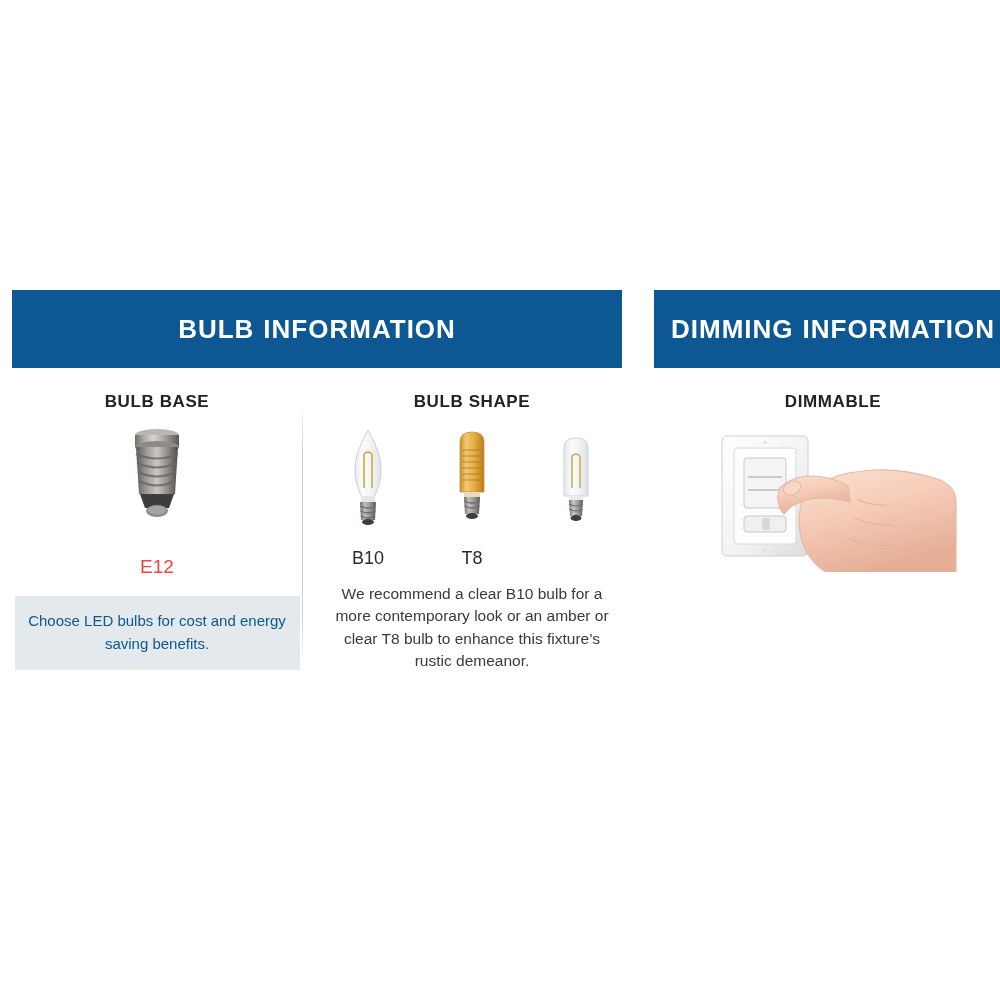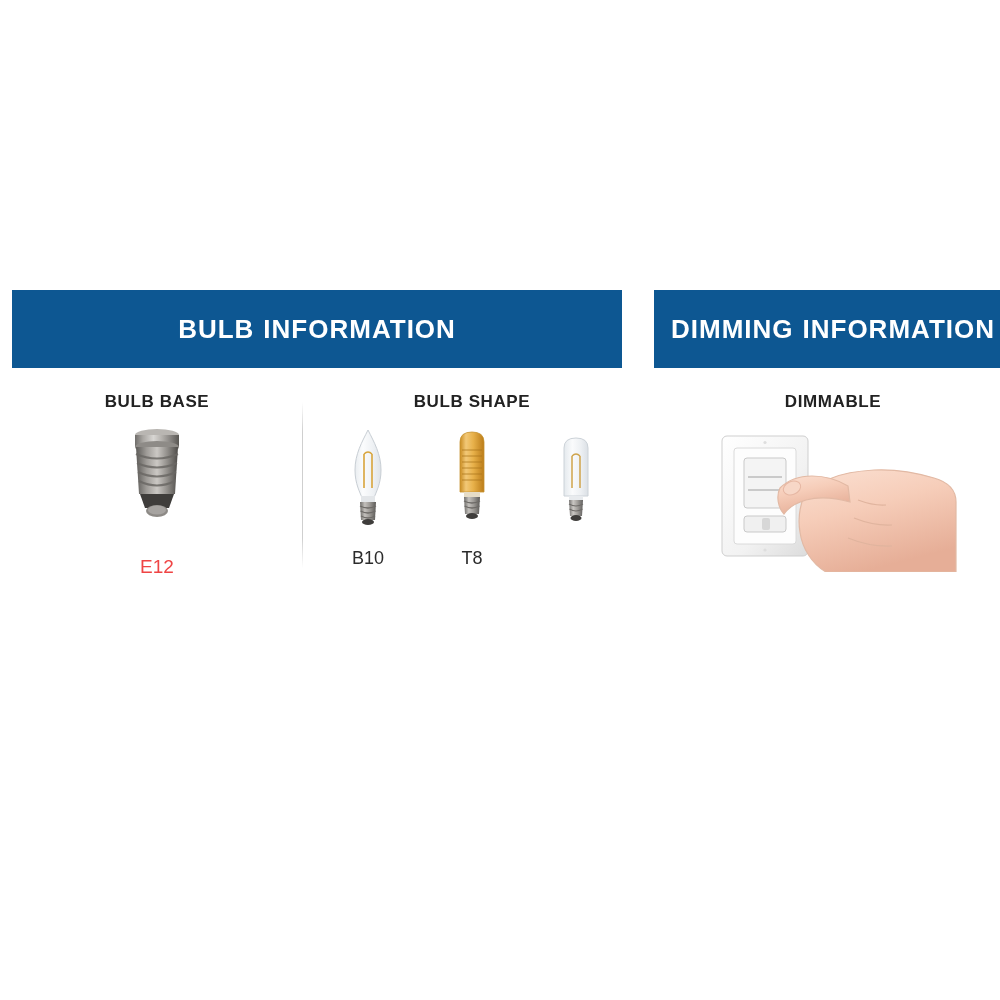--- a/index.html
+++ b/index.html
@@ -206,20 +206,21 @@
               <path d="M23 72 L57 72 L52 86 L28 86 Z" fill="#3f3d3b"></path>
 
               <ellipse cx="40" cy="89" rx="11" ry="6" fill="#8d8a86"></ellipse>
               <ellipse cx="40" cy="88" rx="9" ry="4.5" fill="#a6a3a0"></ellipse>
             </svg>
           </div>
 
           <div class="caption-label">E12</div>
 
 
+          <div class="led-note">Choose LED bulbs for cost and energy saving benefits.</div>
         </div>
 
         <div class="column col-shape">
           <div class="col-divider"></div>
 
           <div class="col-title">BULB SHAPE</div>
 
           <div class="shape-row">
 
             <div class="shape-item">
@@ -320,20 +321,21 @@
                   <path d="M20 78 q7 4 14 0" stroke="#6d6a67" stroke-width="1.2" fill="none"></path>
                   <path d="M20.5 83 q6.5 4 13 0" stroke="#6d6a67" stroke-width="1.2" fill="none"></path>
                   <ellipse cx="27" cy="92" rx="5.5" ry="3" fill="#3f3d3b"></ellipse>
                 </svg>
               </div>
               <div class="shape-label"></div>
             </div>
 
           </div>
 
+          <div class="desc desc-shape">We recommend a clear B10 bulb for a more contemporary look or an amber or clear T8 bulb to enhance this fixture’s rustic demeanor.</div>
         </div>
 
       </div>
     </div>
 
     <div class="panel-gap"></div>
 
     <div class="panel-dim">
 
       <div class="panel-header">

